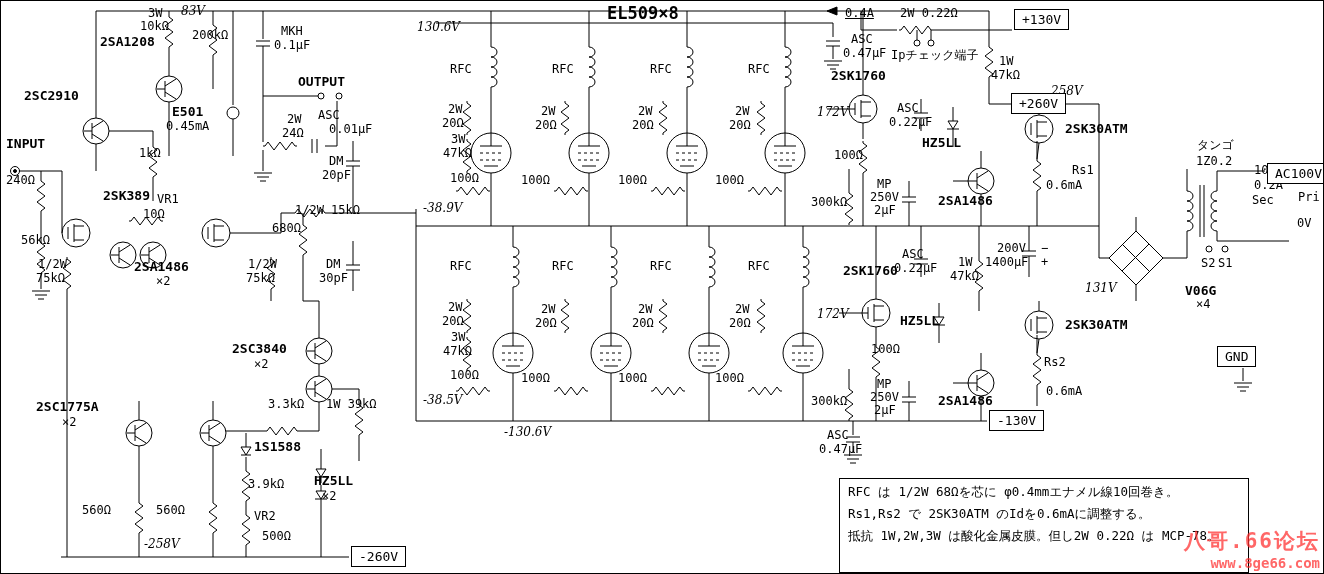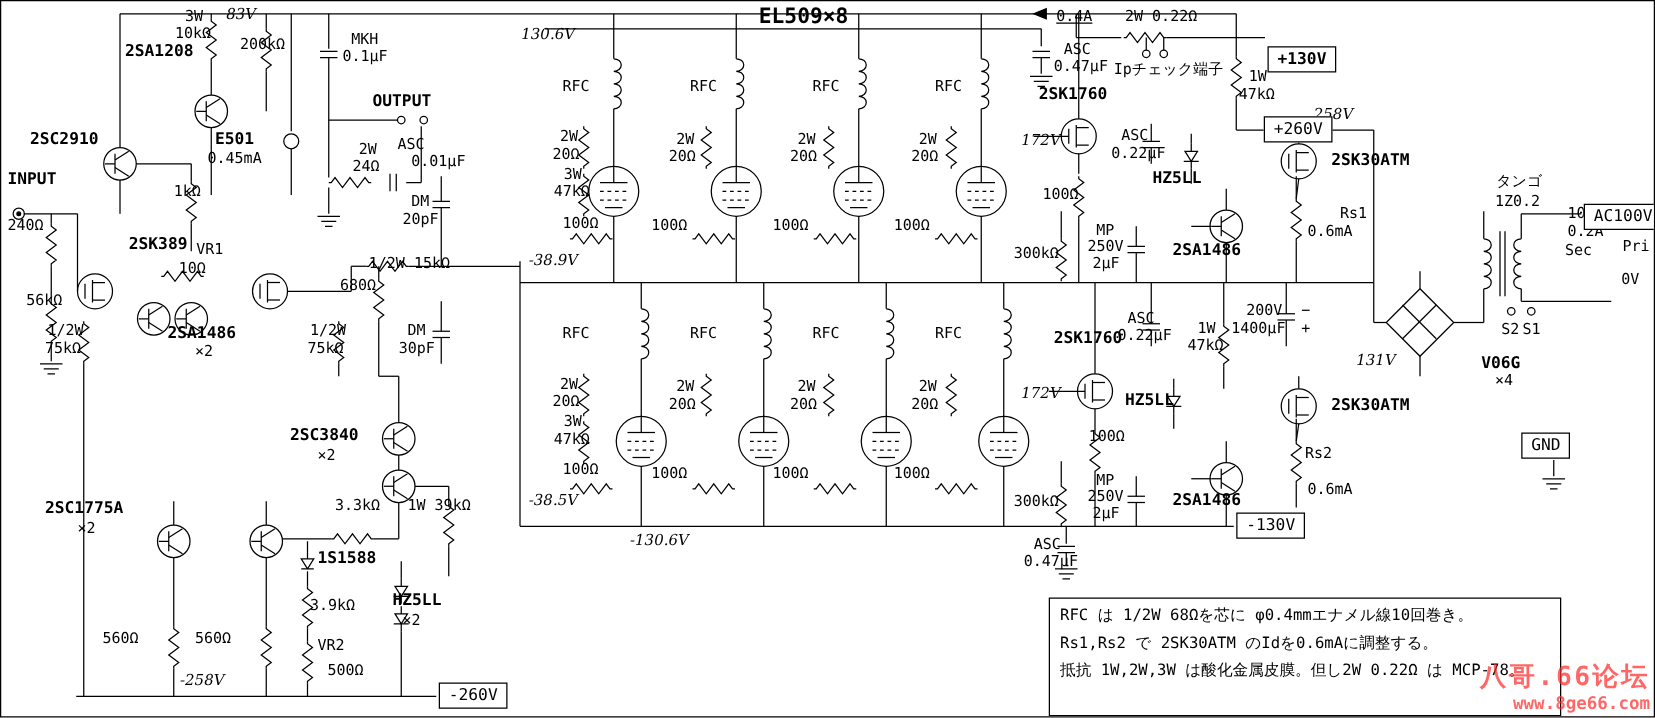--- a/index.html
+++ b/index.html
@@ -363,21 +363,21 @@
       <span class="lbl" style="left: 139px; top: 19px;">10kΩ</span>
       <span class="lbl i" style="left: 180px; top: 4px;">83V</span>
       <span class="lbl" style="left: 280px; top: 24px;">MKH</span>
       <span class="lbl" style="left: 273px; top: 38px;">0.1μF</span>
       <span class="lbl i" style="left: 416px; top: 20px;">130.6V</span>
       <span class="lbl g" style="left: 606px; top: 4px;">EL509×8</span>
       <span class="lbl" style="left: 844px; top: 6px; text-decoration: underline;">0.4A</span>
       <span class="lbl" style="left: 899px; top: 6px;">2W 0.22Ω</span>
       <span class="lbl b" style="left: 99px; top: 34px;">2SA1208</span>
       <span class="lbl" style="left: 191px; top: 28px;">200kΩ</span>
-      <span class="lbl b" style="left: 23px; top: 88px; margin-top: 16px;">2SC2910</span>
+      <span class="lbl b" style="left: 23px; top: 88px;">2SC2910</span>
       <span class="lbl b" style="left: 171px; top: 104px;">E501</span>
       <span class="lbl" style="left: 165px; top: 119px;">0.45mA</span>
       <span class="lbl b" style="left: 297px; top: 74px;">OUTPUT</span>
       <span class="lbl" style="left: 286px; top: 112px;">2W</span>
       <span class="lbl" style="left: 281px; top: 126px;">24Ω</span>
       <span class="lbl" style="left: 317px; top: 108px;">ASC</span>
       <span class="lbl" style="left: 308px; top: 122px; margin-left: 20px;">0.01μF</span>
       <span class="lbl" style="left: 328px; top: 154px;">DM</span>
       <span class="lbl" style="left: 321px; top: 168px;">20pF</span>
       <span class="lbl" style="left: 449px; top: 62px;">RFC</span>
@@ -499,21 +499,21 @@
       <span class="lbl" style="left: 325px; top: 397px;">1W 39kΩ</span>
       <span class="lbl b" style="left: 253px; top: 439px;">1S1588</span>
       <span class="lbl" style="left: 247px; top: 477px;">3.9kΩ</span>
       <span class="lbl b" style="left: 313px; top: 473px;">HZ5LL</span>
       <span class="lbl" style="left: 321px; top: 489px;">×2</span>
       <span class="lbl" style="left: 81px; top: 503px;">560Ω</span>
       <span class="lbl" style="left: 155px; top: 503px;">560Ω</span>
       <span class="lbl" style="left: 253px; top: 509px;">VR2</span>
       <span class="lbl" style="left: 261px; top: 529px;">500Ω</span>
       <span class="lbl i" style="left: 143px; top: 537px;">-258V</span>
-      <div class="supply-box" style="left: 1013px; top: 36px; font-weight: bold;">+130V</div>
+      <div class="supply-box" style="left: 1013px; top: 8px;">+130V</div>
       <div class="supply-box" style="left: 1010px; top: 92px;">+260V</div>
       <div class="supply-box" style="left: 1266px; top: 162px;">AC100V</div>
       <div class="supply-box" style="left: 1216px; top: 345px;">GND</div>
       <div class="supply-box" style="left: 988px; top: 409px;">-130V</div>
       <div class="supply-box" style="left: 350px; top: 545px;">-260V</div>
     </div>
 
   <div class="notes" id="notes-box">
       <div class="note-line">RFC は 1/2W 68Ωを芯に φ0.4mmエナメル線10回巻き。</div>
       <div class="note-line">Rs1,Rs2 で 2SK30ATM のIdを0.6mAに調整する。</div>

